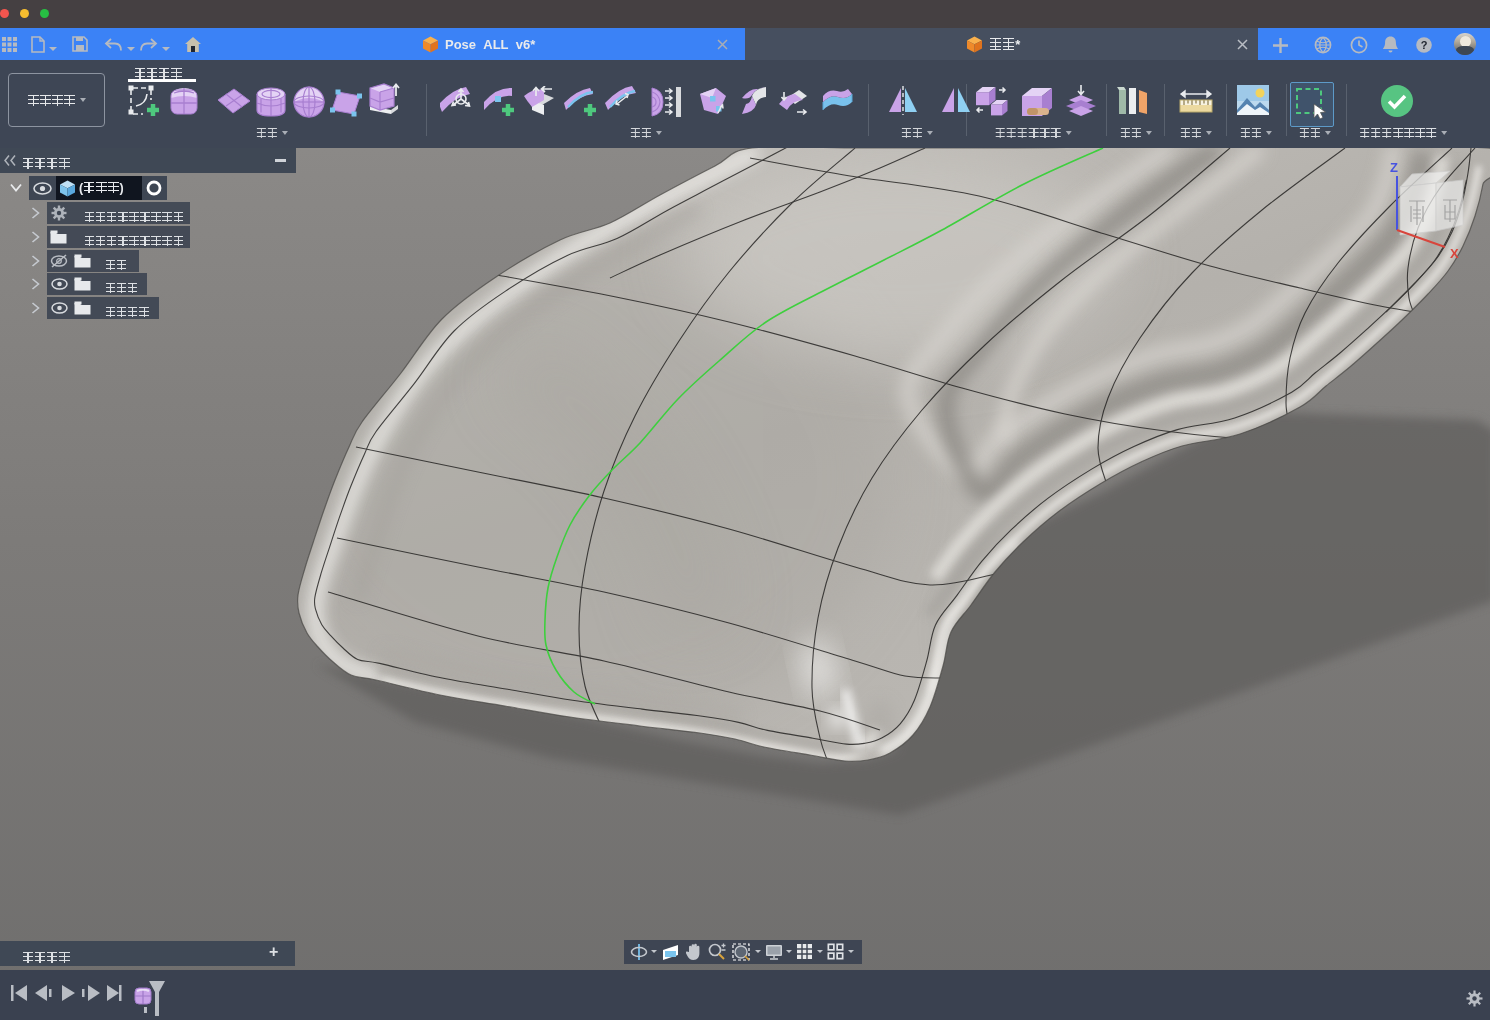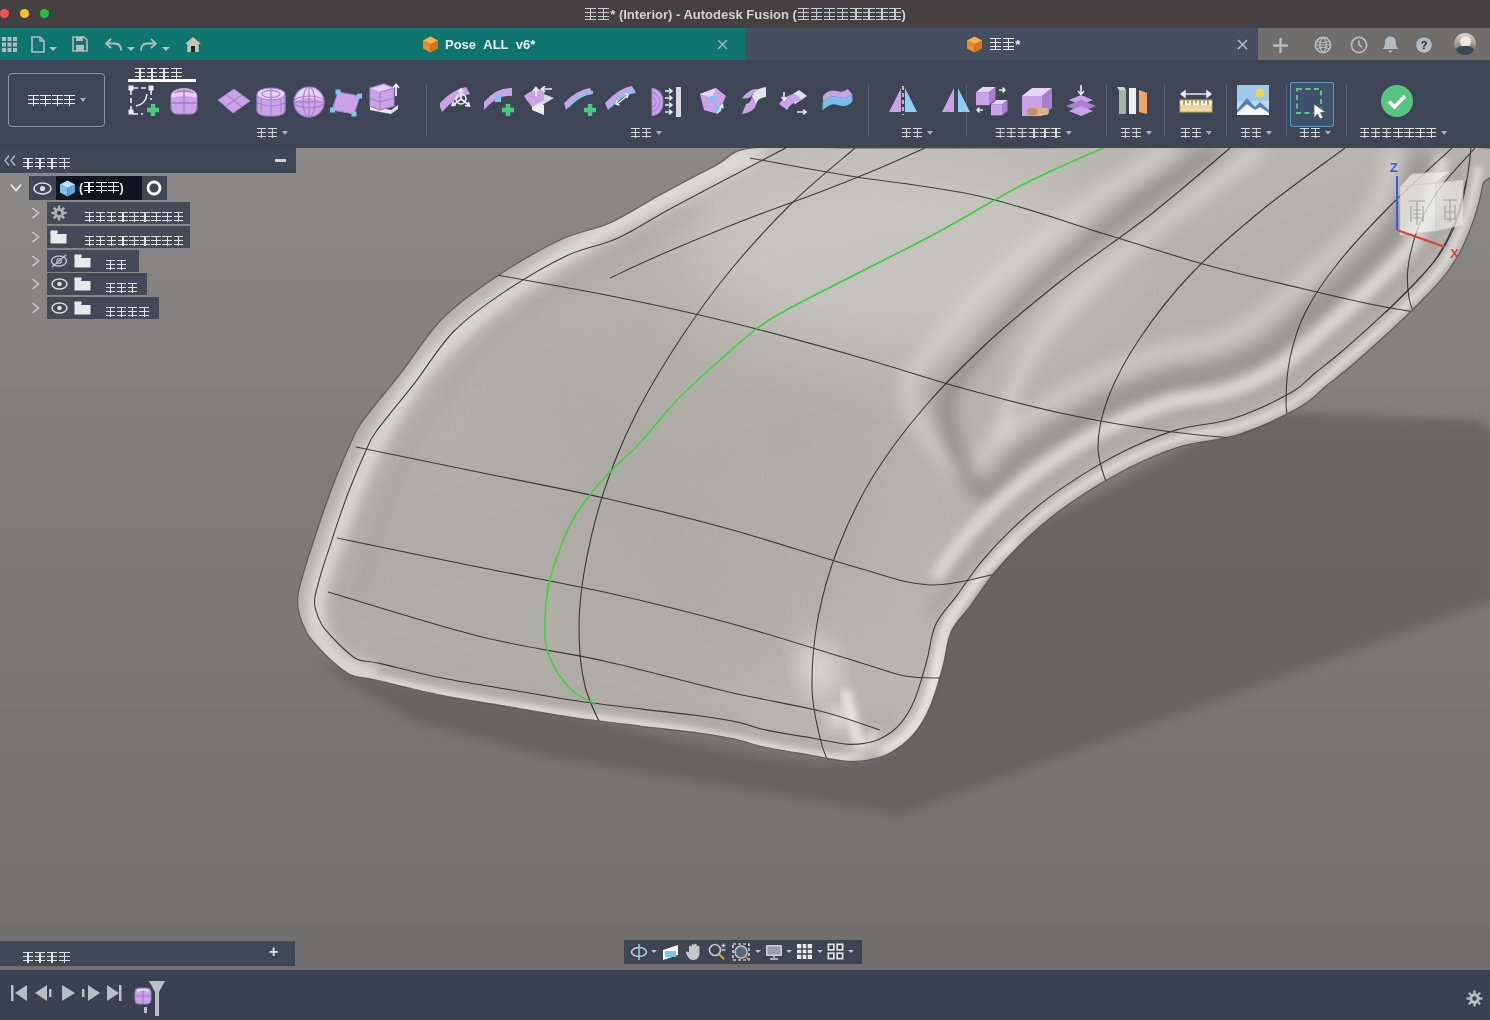--- a/index.html
+++ b/index.html
@@ -13,26 +13,23 @@
 .tbl{position:absolute;top:63px;transform:translateX(-50%);white-space:nowrap;}
 .sep{position:absolute;top:24px;width:1px;height:52px;background:#59616e;}
 .gl{fill:none;stroke:#1e1d1c;stroke-width:1.1;}
 </style></head>
 <body>
 
 <div class="abs" style="left:0;top:0;width:1490px;height:28px;background:#454042;">
  <div class="abs" style="left:0px;top:8.5px;width:9px;height:9px;border-radius:50%;background:#f3554e;"></div>
  <div class="abs" style="left:20px;top:8.5px;width:9px;height:9px;border-radius:50%;background:#f6bd2f;"></div>
  <div class="abs" style="left:40px;top:8.5px;width:9px;height:9px;border-radius:50%;background:#27bf43;"></div>
- <div class="abs" style="left:0;width:100%;top:7px;text-align:center;color:#d2d0d0;font-size:13px;font-weight:bold;">
- <span class="jp s13" style="--c:#c9cdd4"><i></i><i></i></span>* (Interior) - Autodesk Fusion (<span class="jp s13" style="--c:#c9cdd4"><i></i><i></i><i></i><i></i><i></i><i></i><i></i><i></i></span>)
- </div>
 </div>
 
-<div class="abs" style="left:0;top:28px;width:1258px;height:32px;background:#0f766e;">
+<div class="abs" style="left:0;top:28px;width:1490px;height:32px;background:#3b82f6;">
  <div class="abs" style="left:745px;top:0;width:513px;height:32px;background:#464f5f;"></div>
  <svg class="abs" style="left:2px;top:9px" width="15" height="15" viewBox="0 0 15 15">
       <g fill="#b6bac1">
         <rect width="4" height="4"></rect>
         <rect x="5.5" width="4" height="4"></rect>
         <rect x="11" width="4" height="4"></rect>
         <rect y="5.5" width="4" height="4"></rect>
         <rect x="5.5" y="5.5" width="4" height="4"></rect>
         <rect x="11" y="5.5" width="4" height="4"></rect>
         <rect y="11" width="4" height="4"></rect>

